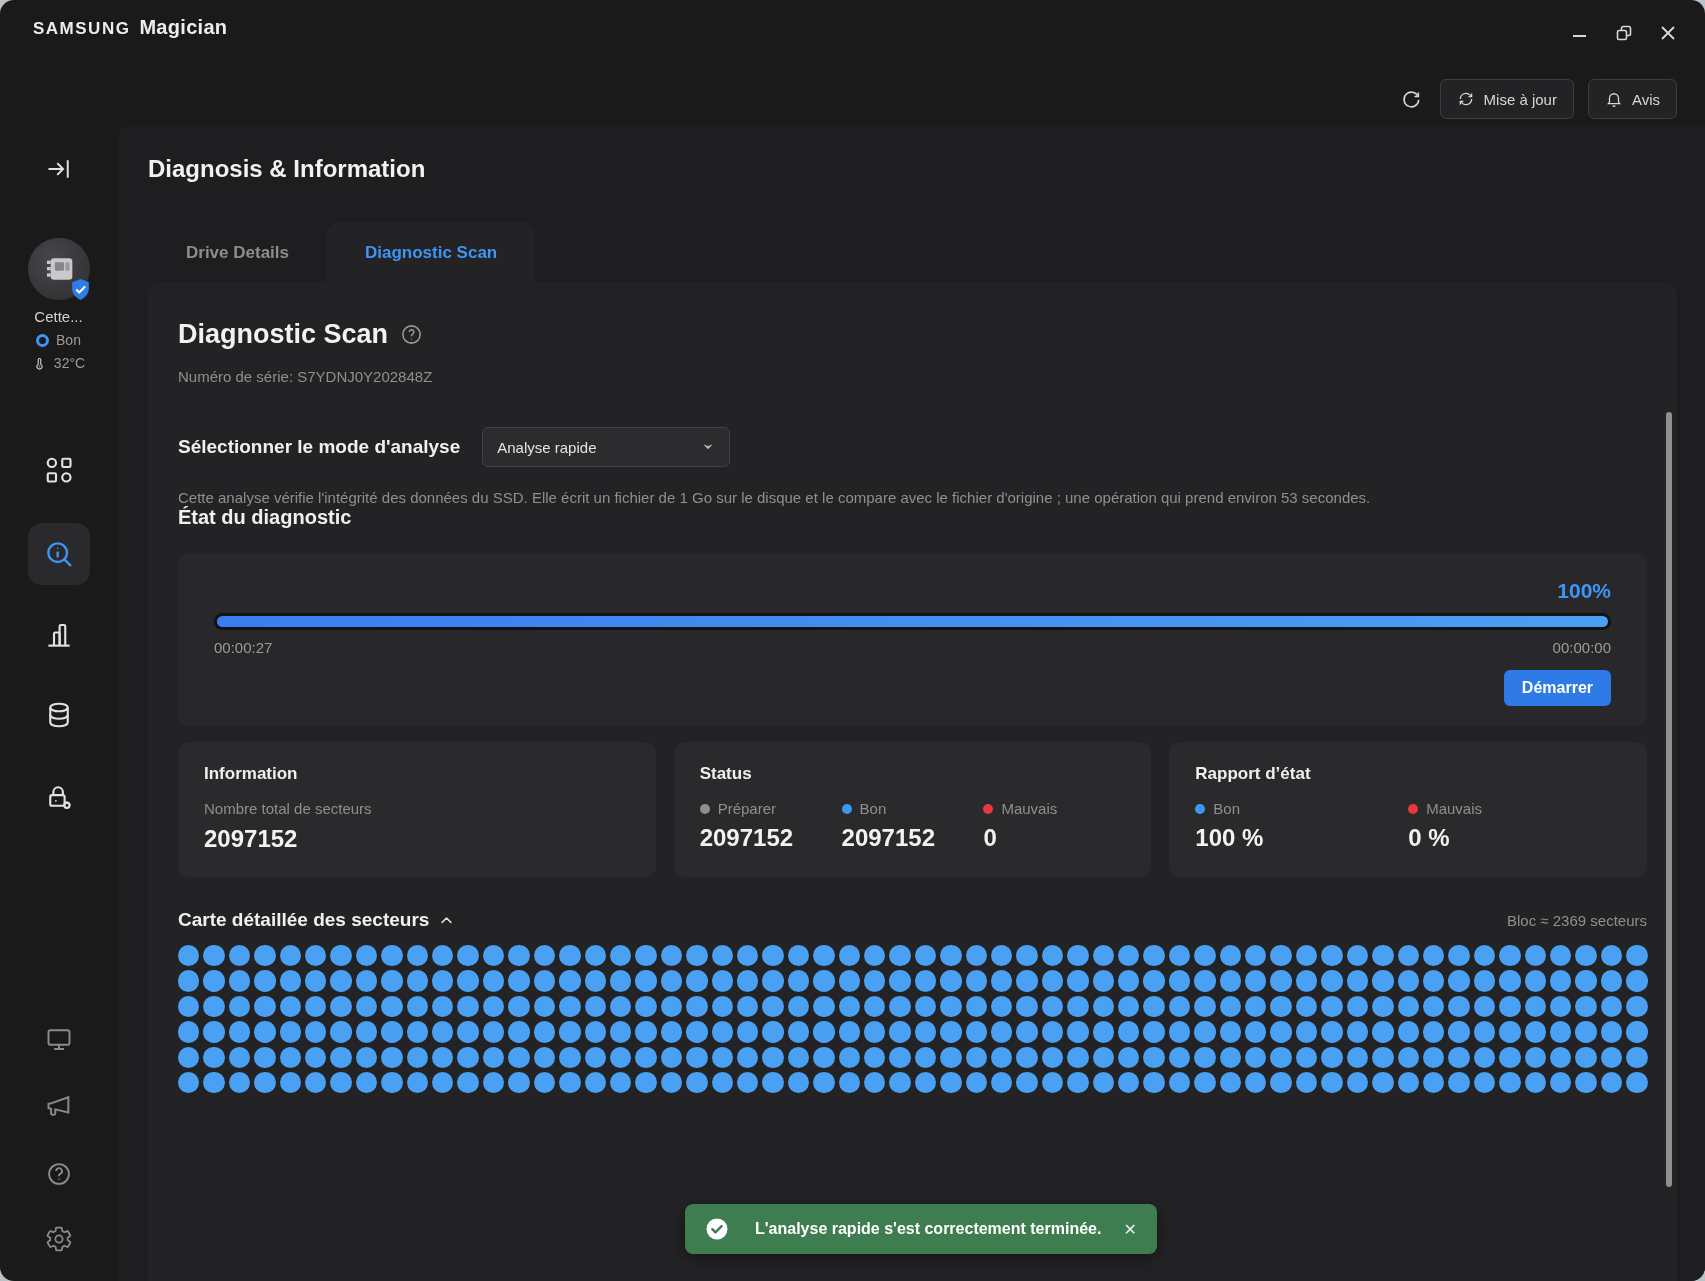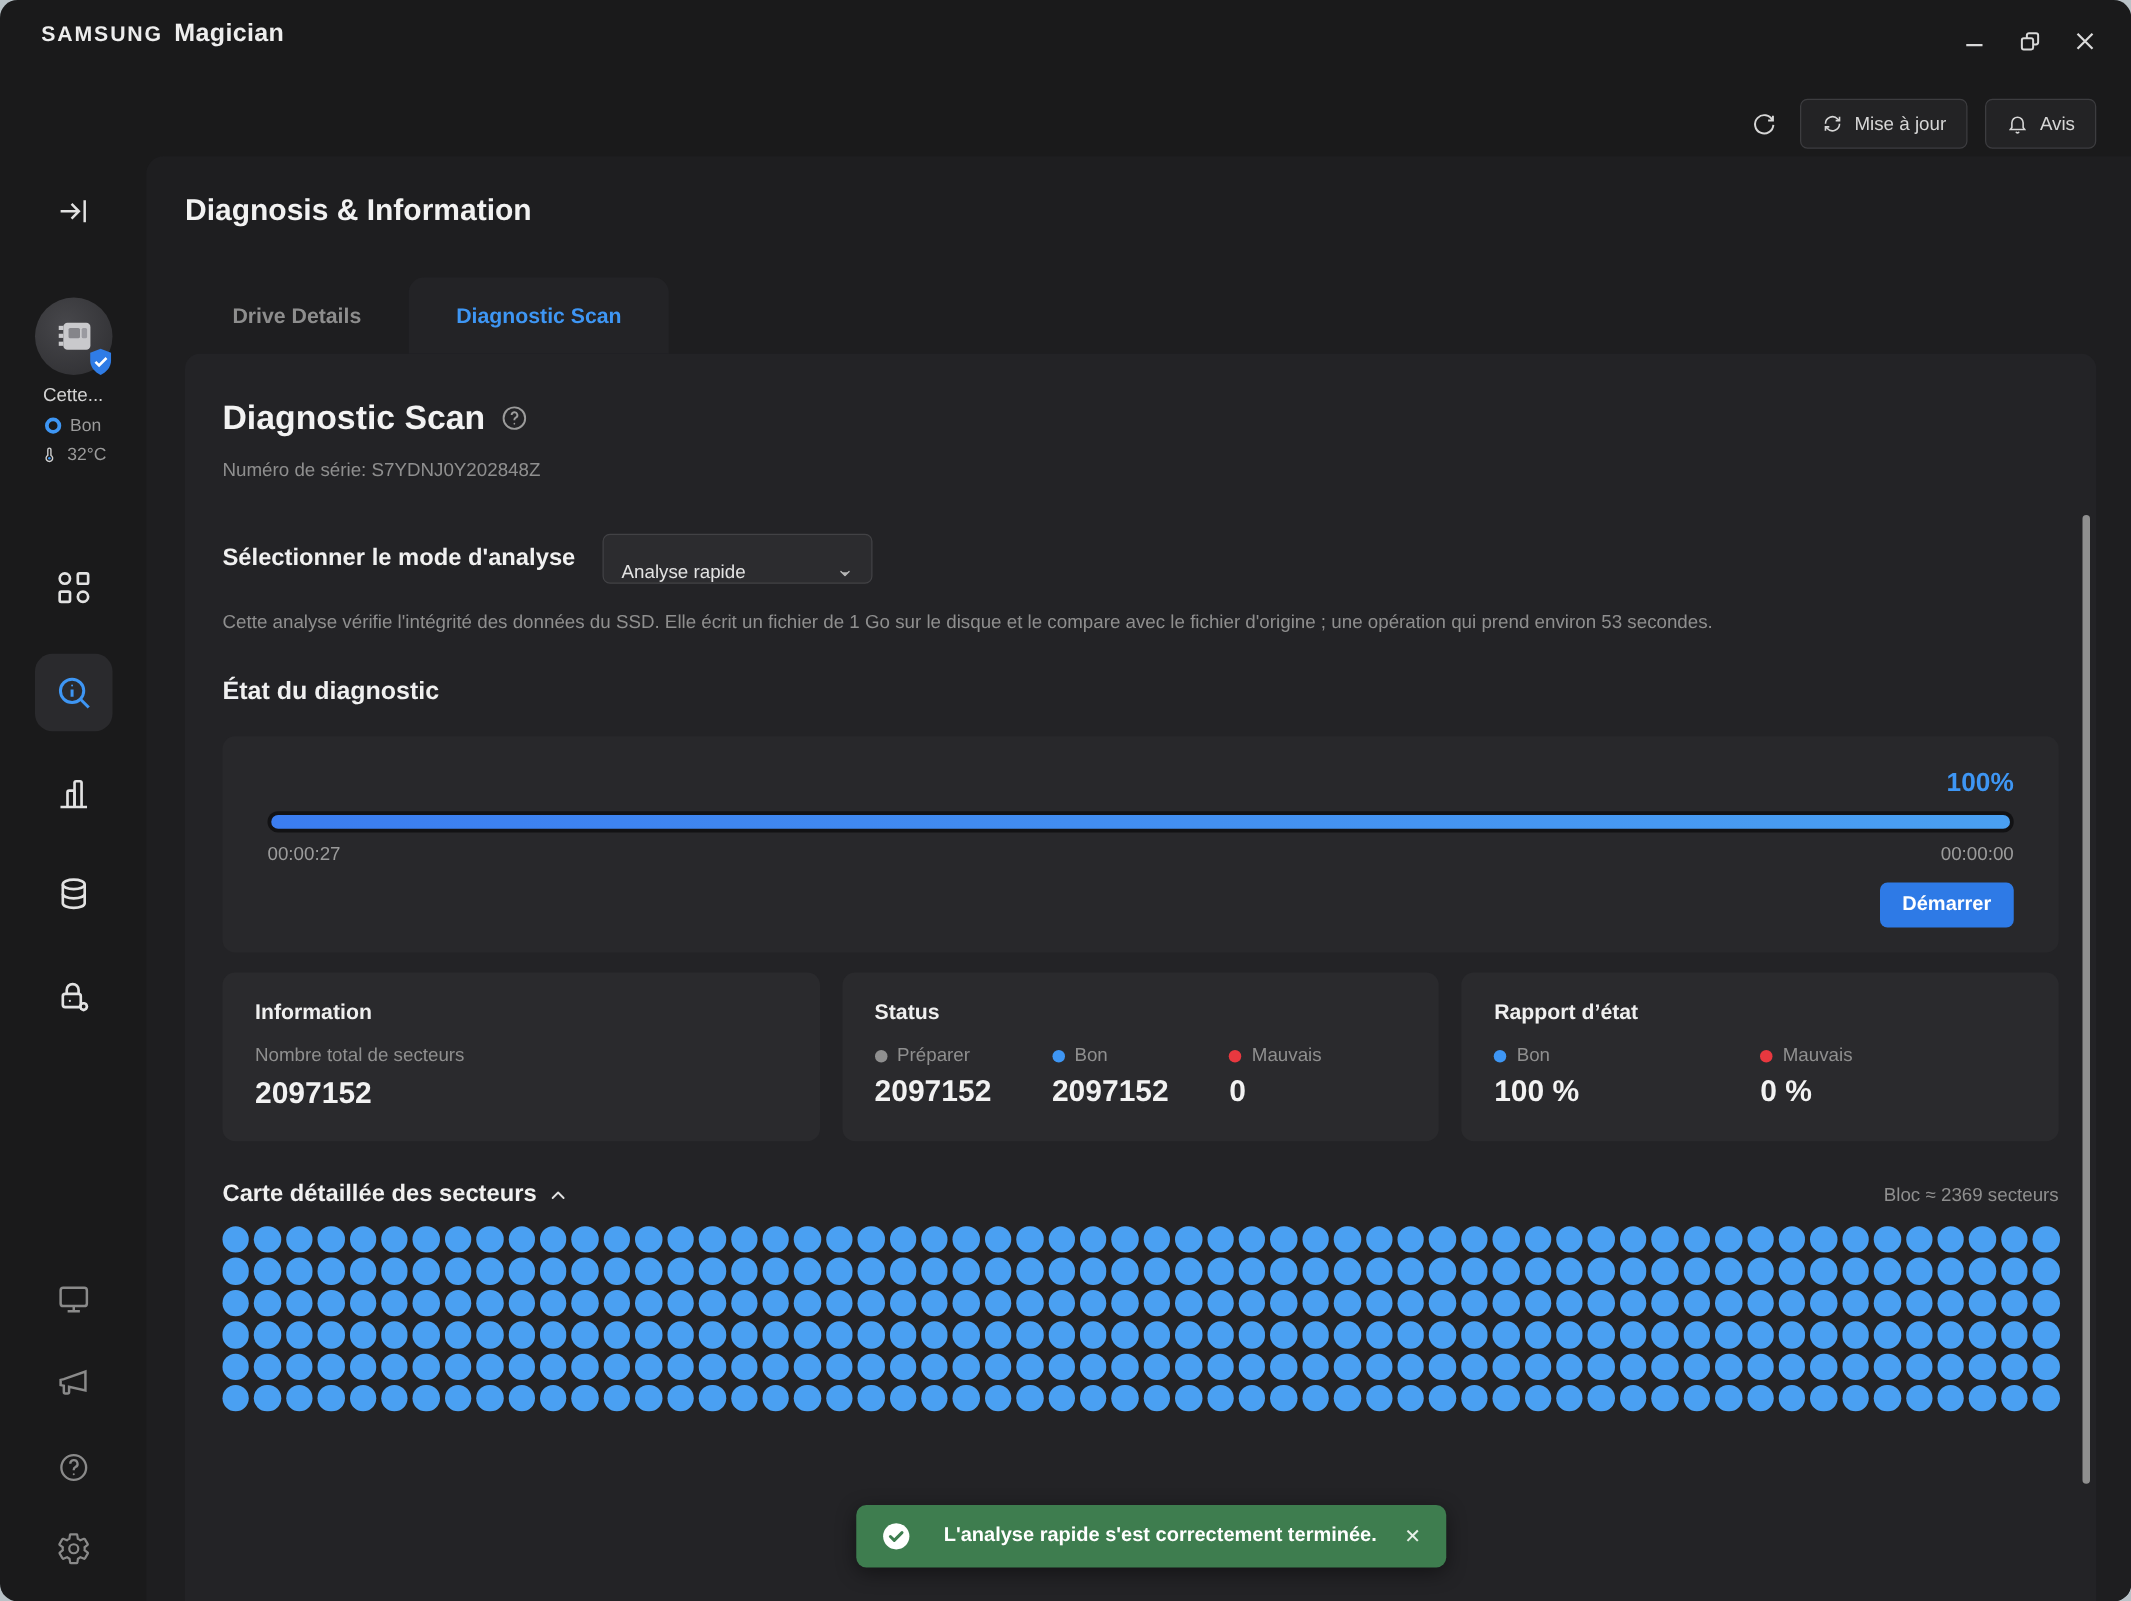--- a/index.html
+++ b/index.html
@@ -32,23 +32,23 @@
   .tabs{position:absolute;left:31px;top:97px;display:flex;height:61px;align-items:stretch;}
   .tab{display:flex;align-items:center;padding:0 38px;font-size:17px;font-weight:bold;color:#8d8d8d;cursor:default;}
   .tab.active{background:#232326;border-radius:12px 12px 0 0;color:#3e96f4;}
   .panel{position:absolute;left:31px;right:28px;top:158px;bottom:0;background:#232326;border-radius:12px 12px 0 0;padding:0 30px;box-sizing:border-box;overflow:hidden;}
 
   .scan-head{display:flex;align-items:center;gap:12px;margin-top:36px;}
   .scan-head h2{margin:0;font-size:27px;font-weight:bold;color:#f2f2f2;}
   .serial{margin-top:18px;font-size:15px;color:#8f8f8f;}
   .mode-row{display:flex;align-items:center;gap:22px;margin-top:42px;}
   .mode-row .label{font-size:19px;font-weight:bold;color:#f0f0f0;}
-  .select{width:216px;height:40px;background:#2c2c2f;border:1px solid #424245;border-radius:6px;display:flex;align-items:flex-end;justify-content:space-between;padding:0 14px;font-size:15px;color:#e3e3e3;box-sizing:border-box;}
+  .select{width:248px;height:40px;background:#2c2c2f;border:1px solid #424245;border-radius:6px;display:flex;align-items:center;justify-content:space-between;padding:0 14px;font-size:15px;color:#e3e3e3;box-sizing:border-box;}
   .description{margin-top:22px;font-size:15px;color:#8f8f8f;}
-  .status-heading{margin-top:36px;font-size:20px;font-weight:bold;color:#f0f0f0;}
+  .status-heading{font-size:20px;font-weight:bold;color:#f0f0f0;}
 
   .progress-card{margin-top:24px;background:#28282b;border-radius:10px;padding:26px 36px 20px;box-sizing:border-box;}
   .pct{text-align:right;font-size:21px;font-weight:bold;color:#3e96f4;}
   .bar-track{margin-top:10px;height:17px;background:#121214;border-radius:9px;padding:3px;box-sizing:border-box;}
   .bar-fill{height:100%;width:100%;background:linear-gradient(90deg,#3b7df0,#4aa0f2);border-radius:7px;}
   .time-row{display:flex;justify-content:space-between;margin-top:9px;font-size:15px;color:#9b9b9b;}
   .btn-row{display:flex;justify-content:flex-end;margin-top:14px;}
   .btn-primary{background:#2e7ae6;color:#fff;font-size:16px;font-weight:bold;border:none;border-radius:6px;padding:9px 18px;font-family:inherit;}
 
   .cards{display:grid;grid-template-columns:1fr 1fr 1fr;gap:18px;margin-top:16px;}

